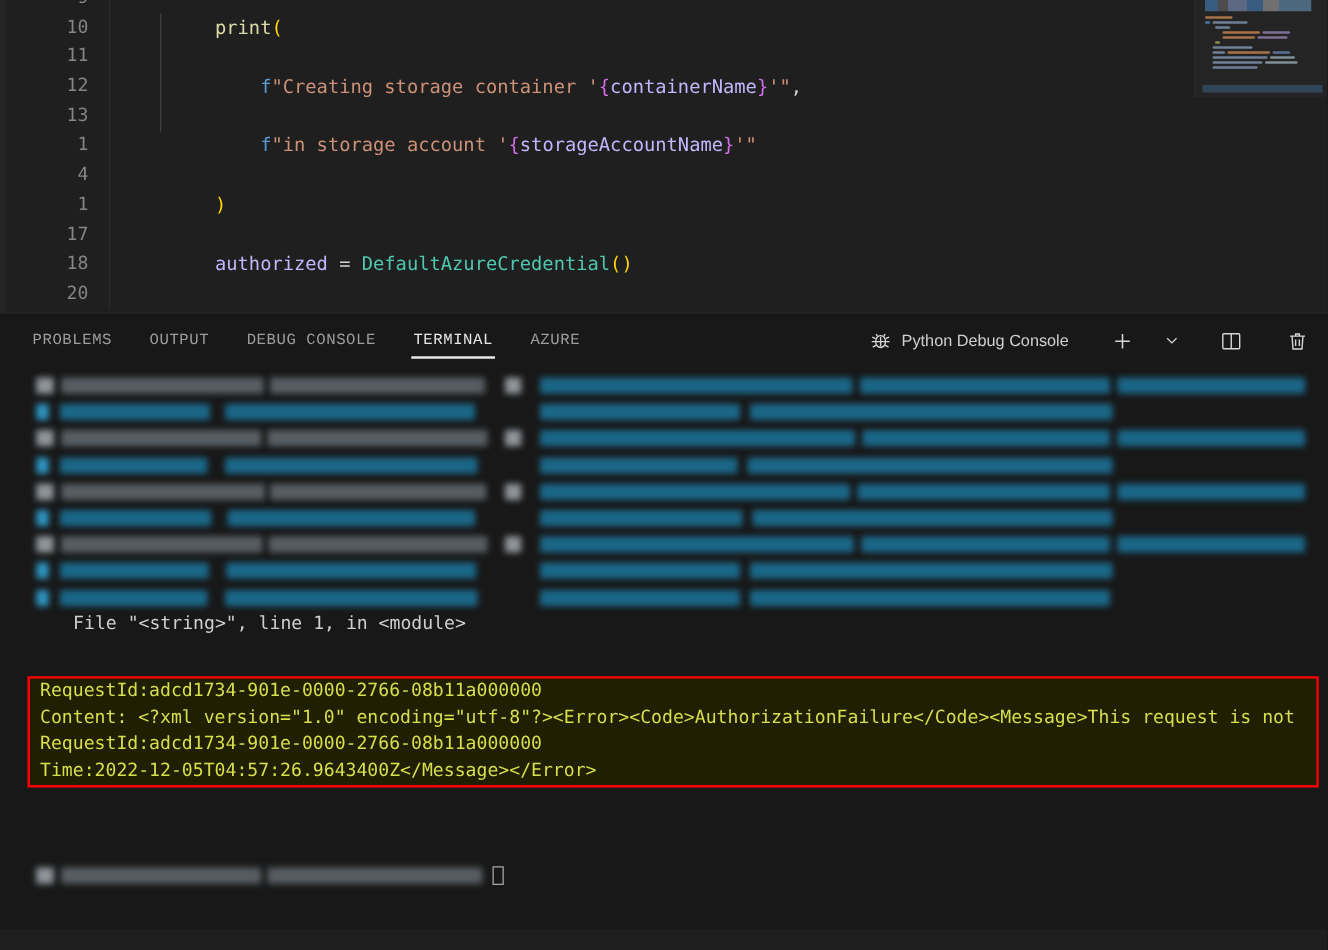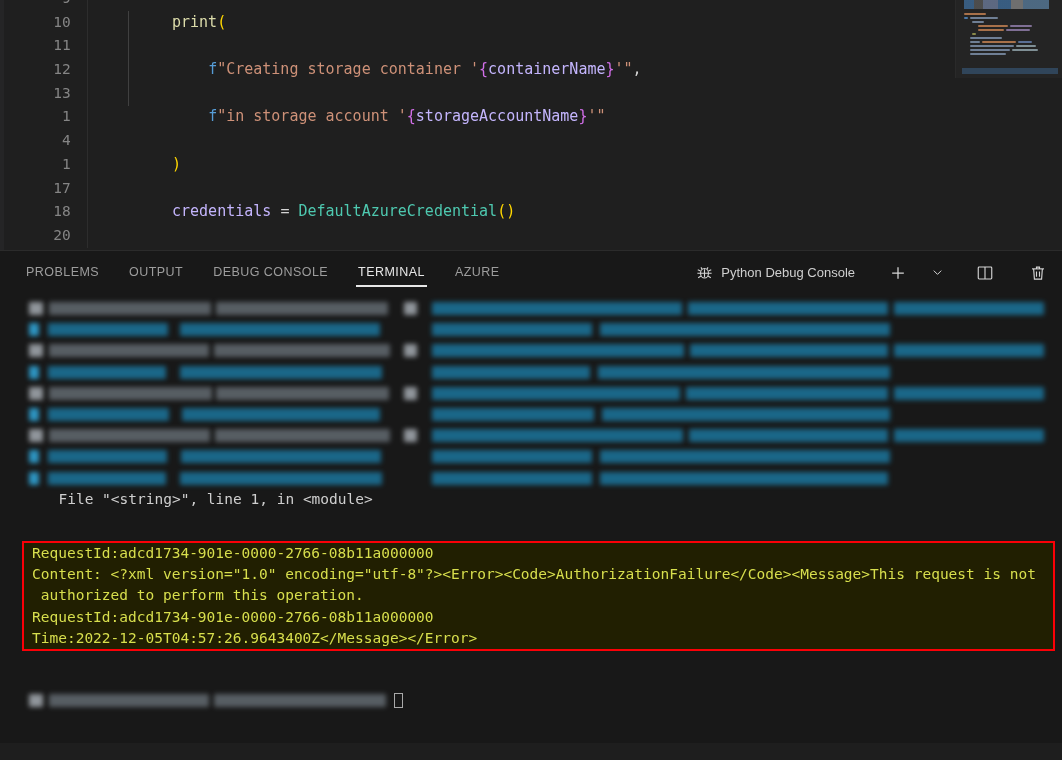--- a/index.html
+++ b/index.html
@@ -106,21 +106,21 @@
   }
   .panel-tabs {
     height: 43px;
     flex: 0 0 43px;
     display: flex; align-items: center;
     padding: 0 10px 0 24px;
     background: #181818;
     position: relative;
   }
   .tab {
-    font-family: Liberation Sans, sans-serif;
+    font-family: Liberation Mono, monospace;
     font-size: 12.5px;
     letter-spacing: .45px;
     color: #9d9d9d;
     margin-right: 26px;
     padding: 4px 2px 6px 2px;
     position: relative;
     white-space: nowrap;
   }
   .tab.active { color: #e7e7e7; }
   .tab.active::after {
@@ -254,21 +254,21 @@
         <div class="cl">&nbsp;</div>
 
         <div class="cl">    <span class="tok-fpfx">f</span><span class="tok-str">"in storage account '</span><span class="tok-brace">{</span><span class="tok-var">storageAccountName</span><span class="tok-brace">}</span><span class="tok-str">'"</span></div>
 
         <div class="cl">&nbsp;</div>
 
         <div class="cl"><span class="tok-paren">)</span></div>
 
         <div class="cl">&nbsp;</div>
 
-        <div class="cl"><span class="tok-var">credentials</span> <span class="tok-op">=</span> <span class="tok-cls">DefaultAzureCredential</span><span class="tok-paren">()</span></div>
+        <div class="cl"><span class="tok-var">authorized</span> <span class="tok-op">=</span> <span class="tok-cls">DefaultAzureCredential</span><span class="tok-paren">()</span></div>
 
         <div class="cl">&nbsp;</div>
       </div>
     </div>
 
     <div class="minimap">
       <div class="minimap-slider"></div>
       <div class="mm-band"></div>
       <div style="position:absolute;top:12px;left:8px;width:92px;">
         <div class="mm-row">
@@ -440,21 +440,20 @@
           <span class="bseg bc-dblue" style="left:432px;width:160px;"></span>
           <span class="bseg bc-dblue" style="left:600px;width:288px;"></span>
         </div>
       </div>
 
       <div class="tline file-line">  File "&lt;string&gt;", line 1, in &lt;module&gt;</div>
 
       <div class="errblock">
         <div class="eline">RequestId:adcd1734-901e-0000-2766-08b11a000000</div>
         <div class="eline">Content: &lt;?xml version="1.0" encoding="utf-8"?&gt;&lt;Error&gt;&lt;Code&gt;AuthorizationFailure&lt;/Code&gt;&lt;Message&gt;This request is not</div>
-        <div class="eline"> authorized to perform this operation.</div>
         <div class="eline">RequestId:adcd1734-901e-0000-2766-08b11a000000</div>
         <div class="eline">Time:2022-12-05T04:57:26.9643400Z&lt;/Message&gt;&lt;/Error&gt;</div>
       </div>
 
       <div style="height:180px;"></div>
 
       <div class="prompt-row">
         <span class="bseg bc-grey" style="left:29px;width:14px;"></span>
         <span class="bseg bc-dim" style="left:49px;width:160px;"></span>
         <span class="bseg bc-dim" style="left:214px;width:172px;"></span>

